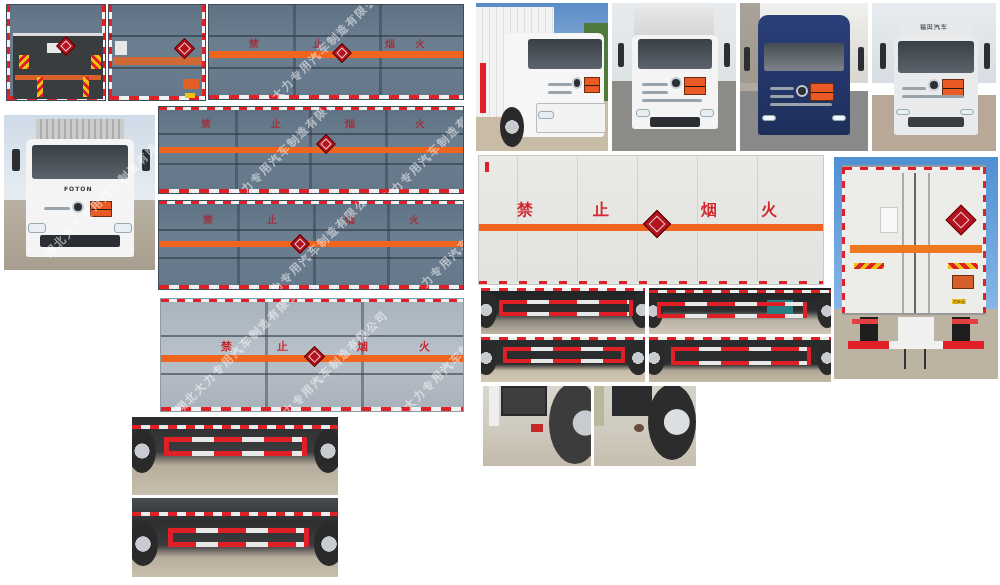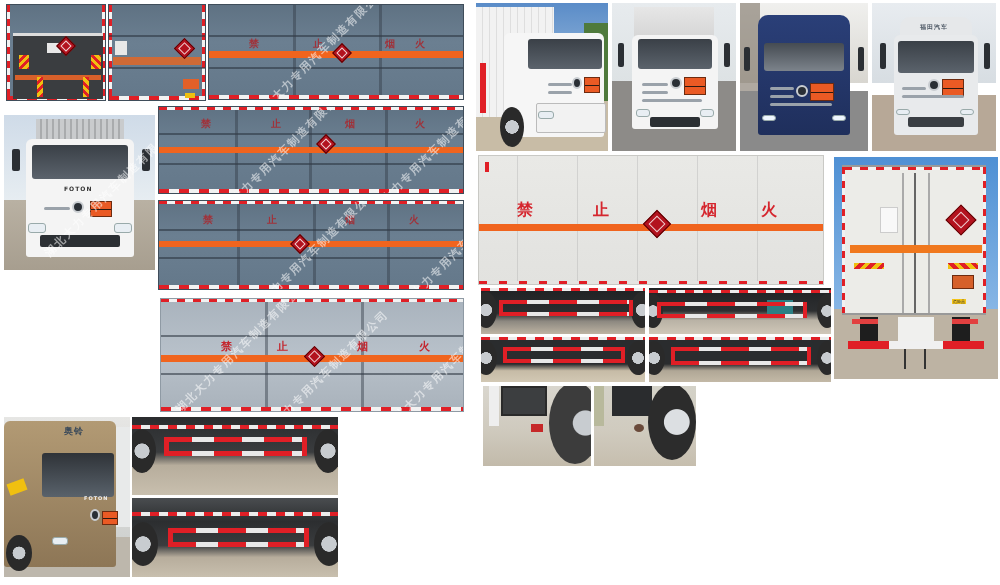--- a/index.html
+++ b/index.html
@@ -168,34 +168,20 @@
     <span class="cn-char" style="left:196px;top:40px;font-size:11px;color:#c4262e;">烟</span>
     <span class="cn-char" style="left:258px;top:40px;font-size:11px;color:#c4262e;">火</span>
     <div class="hazard-diamond" style="left:146px;top:50px;width:15px;height:15px;"></div>
     <div class="reflect-top" style="top:0;"></div>
     <div class="reflect-bottom" style="bottom:0;"></div>
     <span class="watermark" style="left:-10px;top:40px;">湖北大力专用汽车制造有限公司</span>
     <span class="watermark" style="left:70px;top:70px;">湖北大力专用汽车制造有限公司</span>
     <span class="watermark" style="left:200px;top:56px;">湖北大力专用汽车制造有限公司</span>
   </div>
 
-  <div class="photo" style="left:4px;top:417px;width:126px;height:160px;">
-    <div class="scene-sky" style="height:120px;background:linear-gradient(180deg,#e6e6e4,#d0d2d0);"></div>
-    <div class="scene-ground" style="height:40px;background:#bdb7ac;"></div>
-    <div style="position:absolute;left:100px;top:10px;width:30px;height:100px;background:#e8eaea;"></div>
-    <div class="cab" style="left:0;top:4px;width:112px;height:146px;background:linear-gradient(180deg,#b29a74,#8d7656);"></div>
-    <span class="small-text" style="left:60px;top:8px;color:#3b4a5a;font-size:9px;">奥铃</span>
-    <div class="windshield" style="left:38px;top:36px;width:72px;height:44px;background:linear-gradient(180deg,#2f3338,#59626b);"></div>
-    <span class="small-text" style="left:80px;top:78px;color:#eee;font-size:5px;">FOTON</span>
-    <div class="logo-ring" style="left:86px;top:92px;width:10px;height:12px;"></div>
-    <div class="orange-plate" style="left:98px;top:94px;width:16px;height:14px;"></div>
-    <div class="headlamp" style="left:48px;top:120px;width:16px;height:8px;"></div>
-    <div class="wheel" style="left:2px;top:118px;width:26px;height:36px;"></div>
-    <div style="position:absolute;left:4px;top:64px;width:18px;height:12px;background:#f0c010;transform:rotate(-20deg);"></div>
-  </div>
 
   <div class="photo" style="left:132px;top:417px;width:206px;height:78px;">
     <div class="chassis-bg"></div>
     <div class="frame-strip" style="top:8px;"></div>
     <div class="wheel" style="left:-4px;top:12px;width:28px;height:44px;"></div>
     <div class="wheel" style="left:182px;top:12px;width:28px;height:44px;"></div>
     <div class="guard-rail" style="left:32px;top:20px;width:142px;"></div>
     <div class="guard-rail" style="left:32px;top:34px;width:142px;"></div>
     <div class="guard-post" style="left:32px;top:20px;height:19px;"></div>
     <div class="guard-post" style="left:170px;top:20px;height:19px;"></div>

